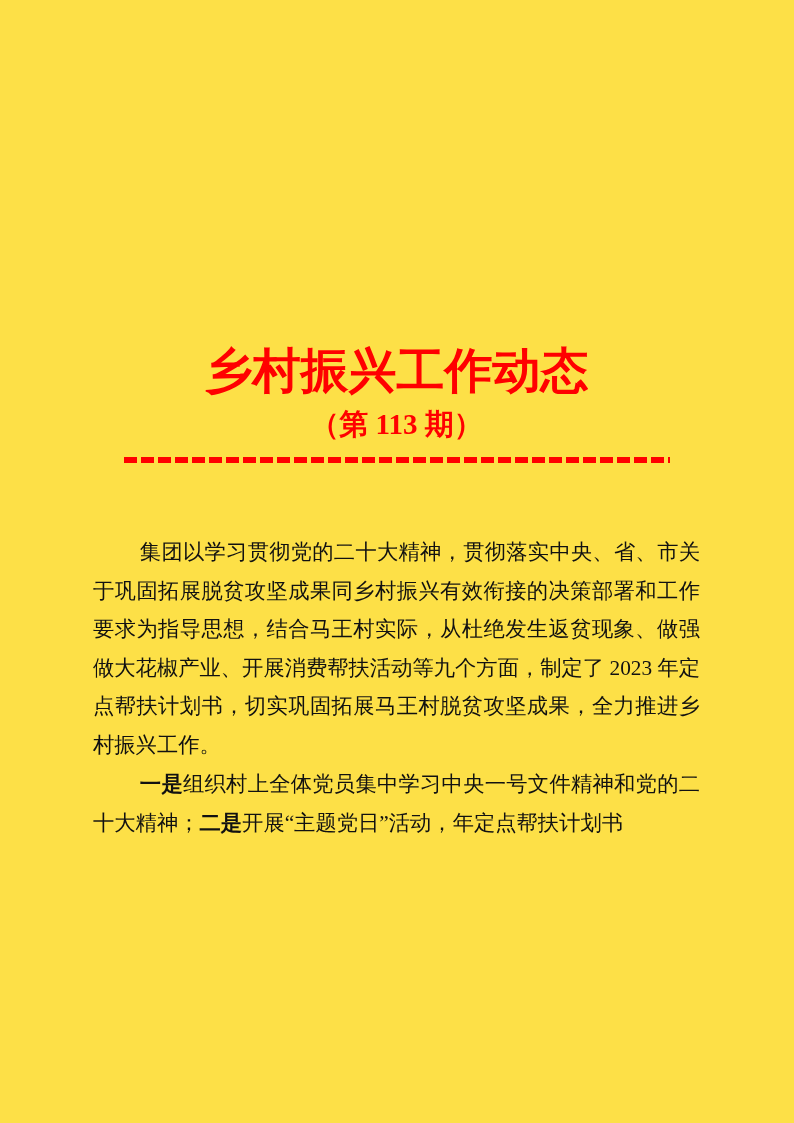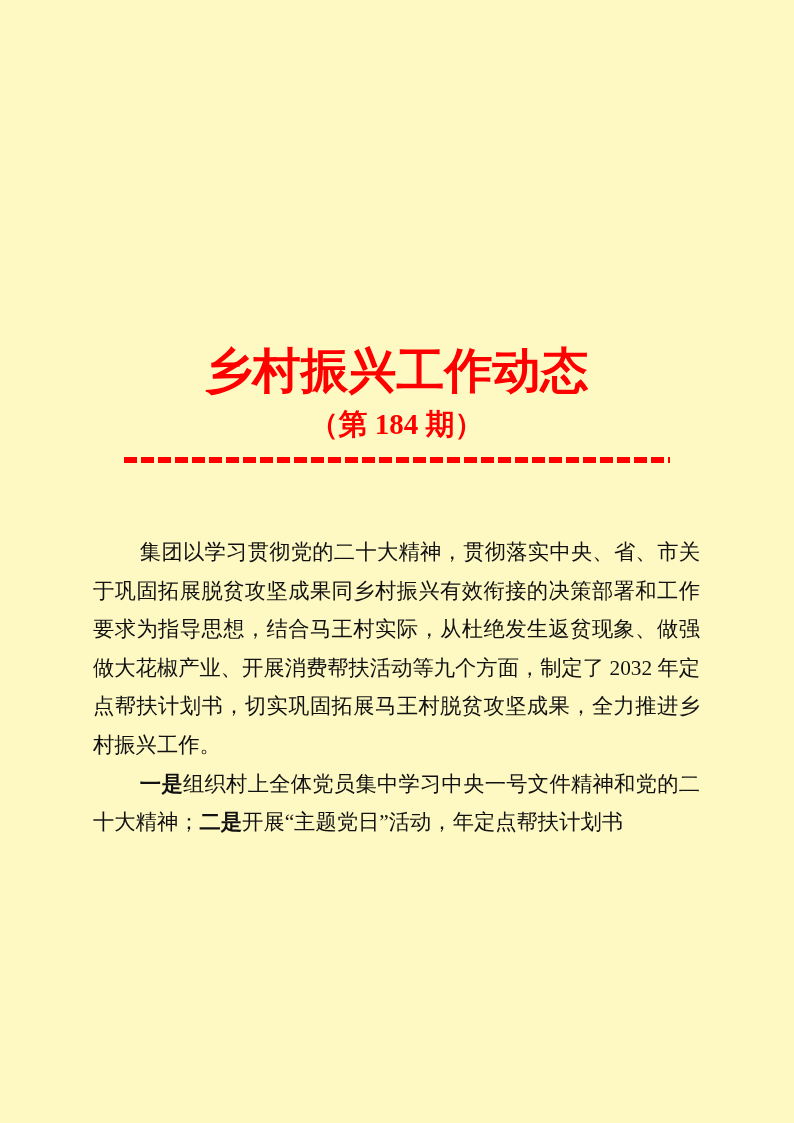--- a/index.html
+++ b/index.html
@@ -6,21 +6,21 @@
     margin: 0;
     padding: 0;
     background: #ffffff;
   }
   .page {
     position: relative;
     width: 794px;
     height: 1123px;
     box-sizing: border-box;
     padding: 0 94px 0 93px;
-    background: #fef9c3;
+    background: #fde047;
     overflow: hidden;
     font-family: "Liberation Serif", "DejaVu Serif", serif;
     color: #111111;
   }
   .masthead {
     padding-top: 340px;
     text-align: center;
   }
   .doc-title {
     margin: 0;
@@ -62,40 +62,40 @@
   .section-heading {
     margin: 0;
     font-size: 21.3px;
     line-height: 38.6px;
     font-weight: bold;
     font-family: "Liberation Sans", "DejaVu Sans", sans-serif;
     color: #0b0b0b;
     text-indent: 2.2em;
   }
   .run-em {
-    font-family: Liberation Sans, sans-serif;
+    font-family: Liberation Mono, monospace;
     font-weight: bold;
     font-style: normal;
   }
 </style>
 </head>
 <body>
 
 <div class="page">
 
   <header class="masthead">
     <h1 class="doc-title">乡村振兴工作动态</h1>
-    <div class="doc-issue">（第 184 期）</div>
+    <div class="doc-issue">（第 113 期）</div>
     <div class="red-divider"></div>
   </header>
 
   <main class="doc-body">
 
 
 
-    <p class="para">集团以学习贯彻党的二十大精神，贯彻落实中央、省、市关于巩固拓展脱贫攻坚成果同乡村振兴有效衔接的决策部署和工作要求为指导思想，结合马王村实际，从杜绝发生返贫现象、做强做大花椒产业、开展消费帮扶活动等九个方面，制定了 2032 年定点帮扶计划书，切实巩固拓展马王村脱贫攻坚成果，全力推进乡村振兴工作。</p>
+    <p class="para">集团以学习贯彻党的二十大精神，贯彻落实中央、省、市关于巩固拓展脱贫攻坚成果同乡村振兴有效衔接的决策部署和工作要求为指导思想，结合马王村实际，从杜绝发生返贫现象、做强做大花椒产业、开展消费帮扶活动等九个方面，制定了 2023 年定点帮扶计划书，切实巩固拓展马王村脱贫攻坚成果，全力推进乡村振兴工作。</p>
 
 
     <p class="para"><b class="run-em">一是</b><span>组织村上全体党员集中学习中央一号文件精神和党的二十大精神；</span><b class="run-em">二是</b><span>开展“主题党日”活动，年定点帮扶计划书</span></p>
 
   </main>
 
 </div>
 
 </body></html>

